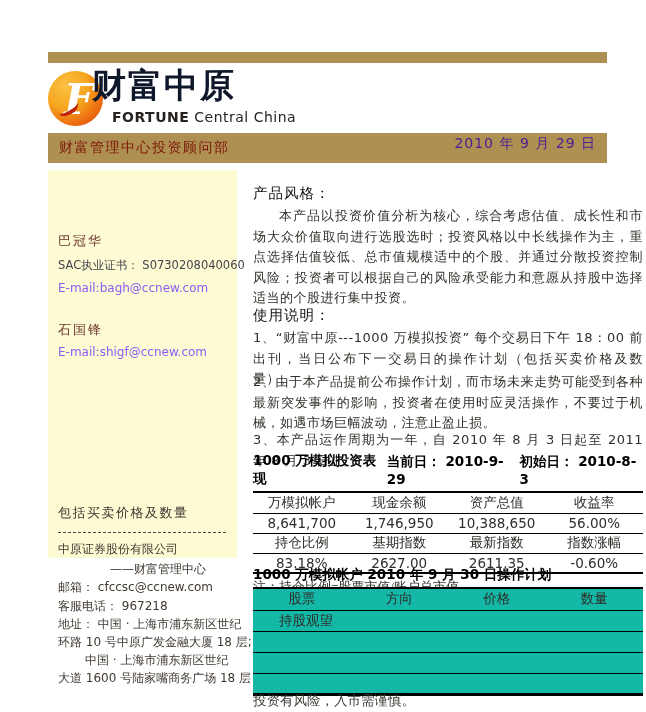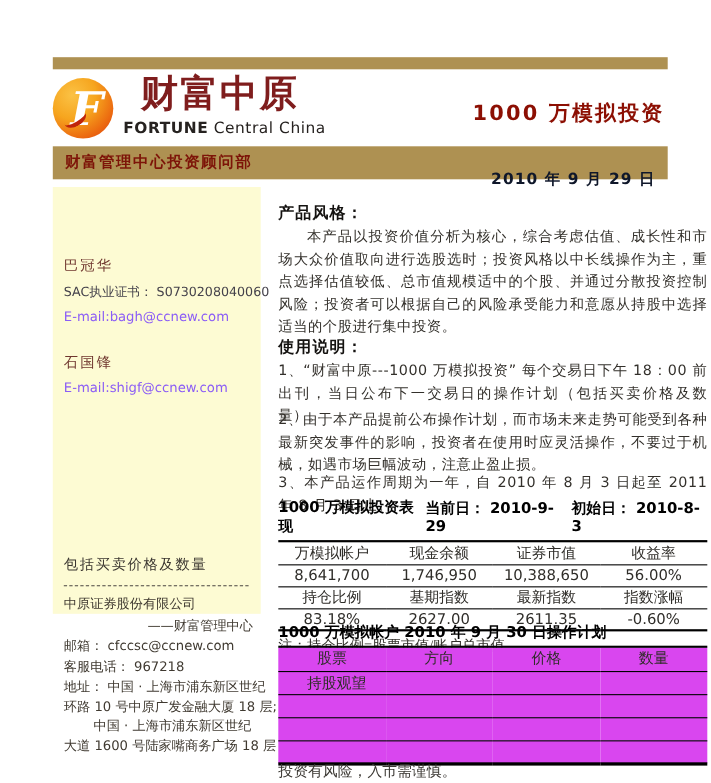--- a/index.html
+++ b/index.html
@@ -12,64 +12,64 @@
 
   .logo-wrap { position:absolute; left:48px; top:68px; width:300px; height:62px; }
   .logo-circle { position:absolute; left:0; top:3px; width:55px; height:55px; border-radius:50%;
                  background:radial-gradient(circle at 32% 28%, #FBC245 0%, #F6A51E 40%, #EC6A10 72%, #D93A0C 100%);
                  overflow:hidden; }
   .logo-f { position:absolute; left:16px; top:1px; color:#ffffff;
             font-family:"DejaVu Serif","Liberation Serif",serif; font-style:italic; font-weight:bold;
             font-size:42px; line-height:55px; }
   .logo-swoosh { position:absolute; left:9px; top:30px; width:22px; height:14px;
                  border-bottom:4px solid #C0250B; border-radius:50%; transform:rotate(-30deg); }
-  .logo-cn { position:absolute; left:80px; top:-3px; font-size:34px; font-weight:bold; color:#7f1d1d;
+  .logo-cn { position:absolute; left:44px; top:-3px; font-size:34px; font-weight:bold; color:#0f172a;
              letter-spacing:2px; line-height:40px; }
   .logo-en { position:absolute; left:64px; top:41px; font-size:14px; color:#262220; letter-spacing:0.5px; }
   .logo-en .b { font-weight:bold; }
 
   .doc-title { position:absolute; right:42px; top:90px; font-size:19px; font-weight:bold;
                color:#8C0F03; letter-spacing:2px; }
 
   .band { position:absolute; left:48px; top:133px; width:559px; height:30px; background:#AE9152; }
-  .band-left  { position:absolute; left:11px;  top:6px; font-size:14px; font-weight:bold; color:#7D1408; letter-spacing:1.5px; }
-  .band-right { position:absolute; right:11px; top:21px; font-size:14px; font-weight:bold; color:#0f172a; letter-spacing:1px; }
+  .band-left  { position:absolute; left:11px;  top:6px; font-size:14px; font-weight:normal; color:#7D1408; letter-spacing:1.5px; }
+  .band-right { position:absolute; right:11px; top:2px; font-size:14px; font-weight:normal; color:#4c1d95; letter-spacing:1px; }
 
   
   .sidebar { position:absolute; left:48px; top:170px; width:189px; height:388px; background:#FDFBD3; }
   .sb { position:absolute; left:10px; font-size:12px; color:#3F3930; white-space:nowrap; }
   .sb-name    { color:#6F362E; font-size:13px; letter-spacing:2px; }
   .sb-cert    { color:#45424B; font-size:11.5px; }
   .sb-email   { color:#8b5cf6; font-size:12px;text-align:center; }
   .sb-notice  { font-size:13px; letter-spacing:1.5px; color:#3B3630; }
   .sb-divider { position:absolute; left:10px; top:362px; width:168px; border-top:1.5px dashed #4A4540; }
-  .sb-dept    { left:62px;margin-left:24px; }
+  .sb-dept    { left:62px; }
   .sb-addr3   { left:37px; }
 
   
   .main { position:absolute; left:253px; top:180px; width:390px; height:532px; font-size:13px; color:#33302B; }
   .mblock { position:absolute; left:0; width:390px; }
-  .mhead { font-size:14.5px; font-weight:bold; color:#141210; letter-spacing:1px; }
+  .mhead { font-size:14.5px; font-weight:normal; color:#141210; letter-spacing:1px; }
   .mpara { line-height:20.5px; text-align:justify; letter-spacing:0.5px; }
   .indent { text-indent:2em; }
 
   
   .tbl-title { display:flex; justify-content:space-between; align-items:center;
                font-size:13.5px; font-weight:bold; color:#000; padding-bottom:3px;
                border-bottom:2.5px solid #000; }
   table { width:100%; border-collapse:collapse; table-layout:fixed; }
   td { text-align:center; font-size:13.5px; height:20px; vertical-align:middle; color:#2F2D29; }
   .perf tr td { border-bottom:1px solid #000; }
   .perf tr.last td { border-bottom:2.5px solid #000; }
   .note { font-size:13px; margin-top:4px; color:#33302B;font-family:Liberation Serif, serif; }
 
   
   .plan-title { font-size:13.5px; font-weight:bold; color:#000; padding-bottom:3px;
                 border-bottom:2.5px solid #000; }
-  .plan tr td { border-bottom:1.5px solid #000; background:#d946ef; height:21px; }
+  .plan tr td { border-bottom:1.5px solid #000; background:#14b8a6; height:21px; }
   .plan tr.last td { border-bottom:3px solid #000; }
   .plan td.cell-left { text-align:left; padding-left:26px; }
 
   .footer-note { font-size:13.5px; color:#3A3732; }
 </style>
 </head>
 <body>
 
 <div class="page">
 
@@ -77,21 +77,20 @@
 
   <div class="logo-wrap">
     <div class="logo-circle">
       <span class="logo-f">F</span>
       <span class="logo-swoosh"></span>
     </div>
     <div class="logo-cn">财富中原</div>
     <div class="logo-en"><span class="b">FORTUNE</span><span> Central China</span></div>
   </div>
 
-  <div class="doc-title">1000 万模拟投资</div>
 
   <div class="band">
     <span class="band-left">财富管理中心投资顾问部</span>
     <span class="band-right">2010 年 9 月 29 日</span>
   </div>
 
   <div class="sidebar">
     <div class="sb sb-name" style="top:62px">巴冠华</div>
     <div class="sb sb-cert" style="top:88px">SAC执业证书： S0730208040060</div>
     <div class="sb sb-email" style="top:111px">E-mail:bagh@ccnew.com</div>
@@ -126,21 +125,21 @@
       <div class="tbl-title">
         <span>1000 万模拟投资表现</span>
         <span>当前日： 2010-9-29</span>
         <span>初始日： 2010-8-3</span>
       </div>
       <table class="perf">
         <tbody>
           <tr>
             <td>万模拟帐户</td>
             <td>现金余额</td>
-            <td>证券市值</td>
+            <td>资产总值</td>
             <td>收益率</td>
           </tr>
           <tr>
             <td>8,641,700</td>
             <td>1,746,950</td>
             <td>10,388,650</td>
             <td>56.00%</td>
           </tr>
           <tr>
             <td>持仓比例</td>

